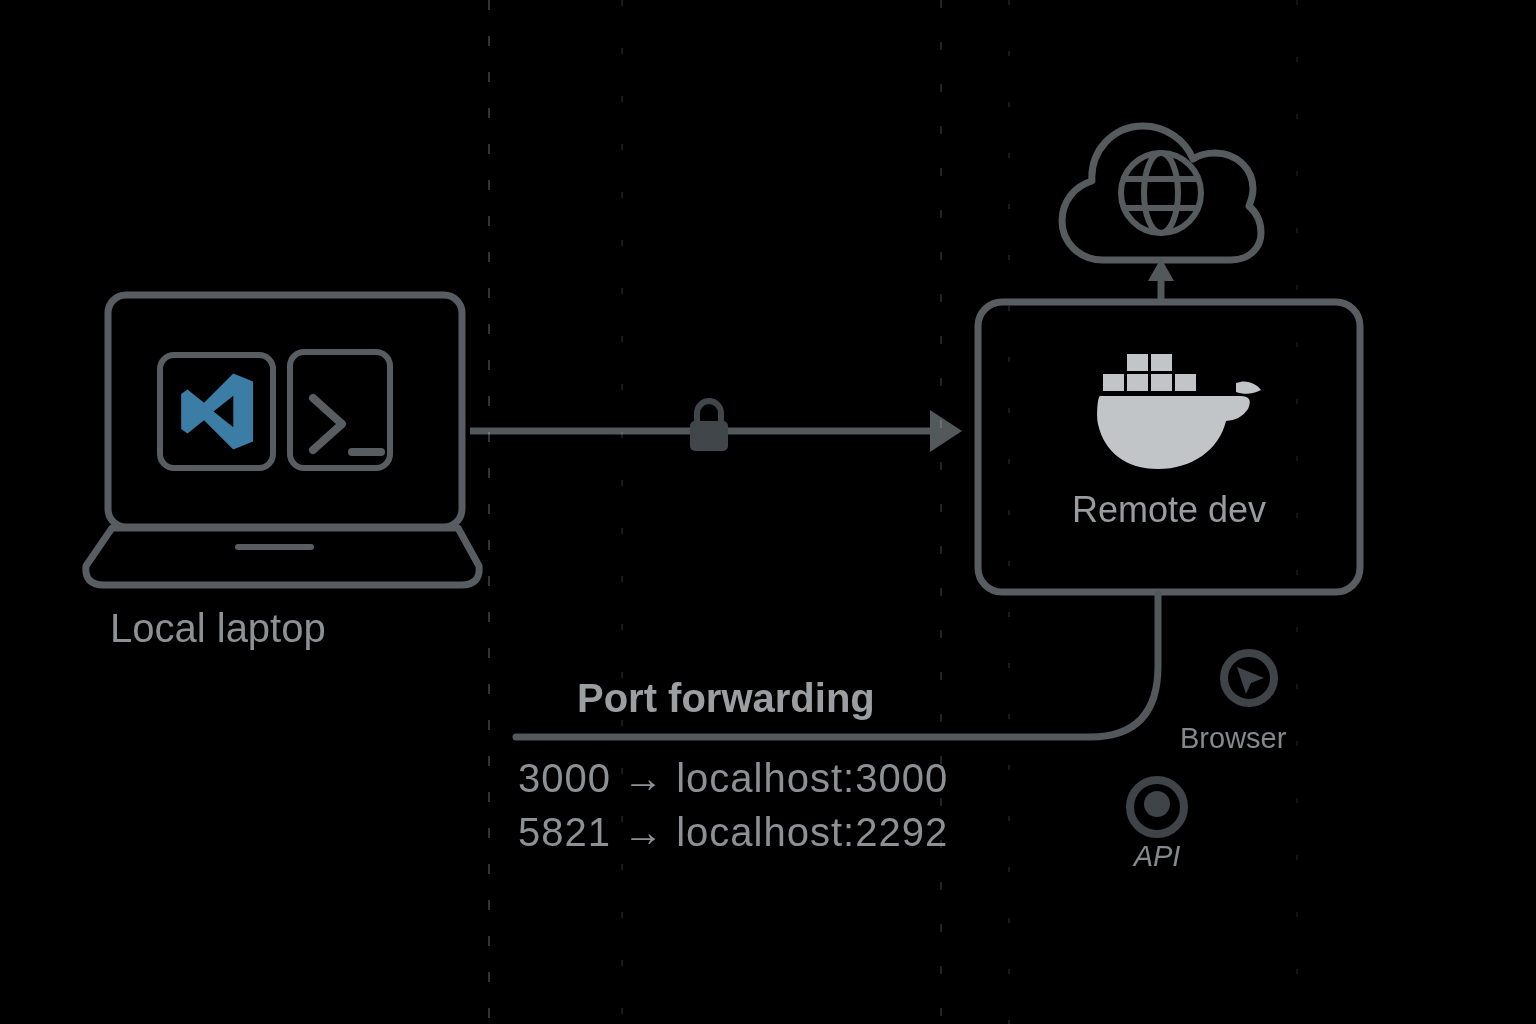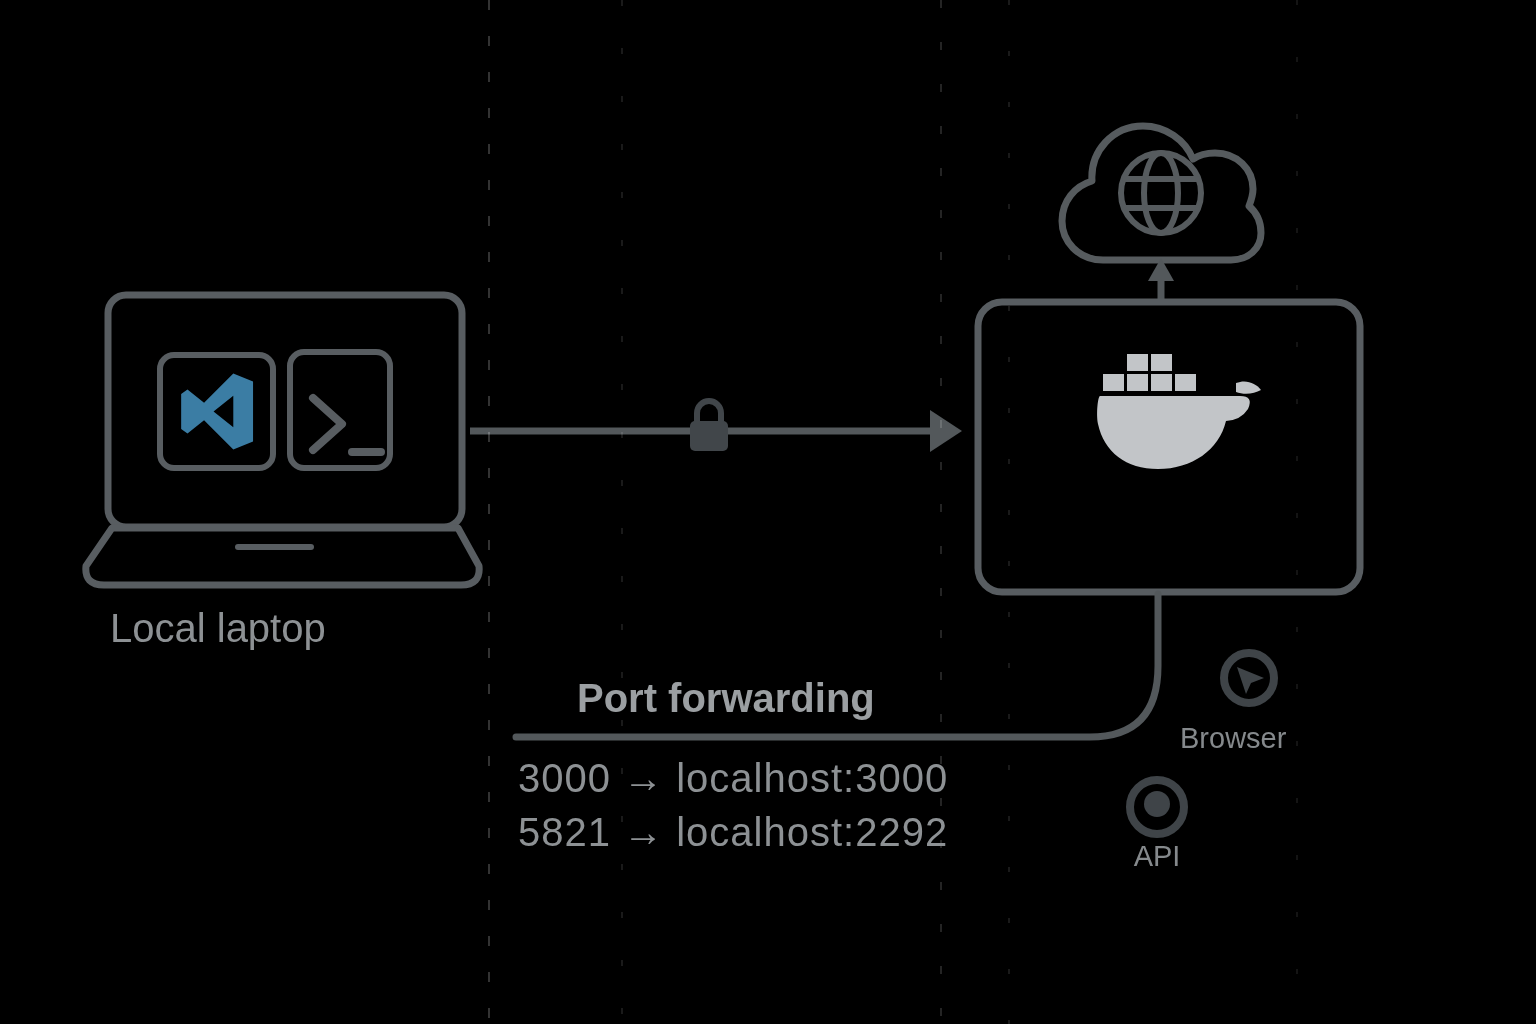--- a/index.html
+++ b/index.html
@@ -8,21 +8,21 @@
     overflow:hidden;font-family:"Liberation Sans",sans-serif;
   }
   .canvas svg{position:absolute;left:0;top:0;}
   .label{position:absolute;color:#8d9194;}
   .label-laptop{left:110px;top:606px;width:352px;text-align:left;font-size:40px;}
   .label-remote{left:978px;top:486px;width:382px;text-align:center;font-size:36px;line-height:48px;color:#989c9f;}
   .pf-title{left:577px;top:676px;font-size:40px;font-weight:600;color:#9b9fa2;}
   .pf-map1{left:518px;top:756px;font-size:40px;color:#8d9194;letter-spacing:1px;}
   .pf-map2{left:518px;top:810px;font-size:40px;color:#8d9194;letter-spacing:1px;}
   .label-browser{left:1180px;top:722px;width:140px;text-align:left;font-size:29px;color:#85898c;}
-  .label-api{left:1097px;top:840px;width:120px;text-align:center;font-size:29px;color:#85898c;}
+  .label-api{left:1097px;top:840px;width:120px;text-align:center;font-size:29px;color:#85898c;font-style:italic;}
 </style>
 </head>
 <body>
 
 <div class="canvas">
 
   <svg width="1536" height="1024" viewBox="0 0 1536 1024">
     <defs>
       <filter id="speckA" x="0" y="0" width="100%" height="100%">
         <feTurbulence type="fractalNoise" baseFrequency="0.9" numOctaves="2" seed="11" stitchTiles="stitch"></feTurbulence>
@@ -123,20 +123,21 @@
         <line x1="941" y1="0" x2="941" y2="1024" opacity="0.14" stroke-dasharray="8 34"></line>
         <line x1="1009" y1="0" x2="1009" y2="1024" opacity="0.10" stroke-dasharray="5 46"></line>
         <line x1="1297" y1="0" x2="1297" y2="1024" opacity="0.08" stroke-dasharray="5 52"></line>
       </g>
     </g>
   </svg>
 
   <div class="label label-laptop">Local laptop</div>
 
   <div class="label label-remote">
+    <div>Remote dev</div>
   </div>
 
   <div class="label pf-title">Port forwarding</div>
   <div class="label pf-map1">3000 → localhost:3000</div>
   <div class="label pf-map2">5821 → localhost:2292</div>
 
   <div class="label label-browser">Browser</div>
   <div class="label label-api">API</div>
 </div>
 

